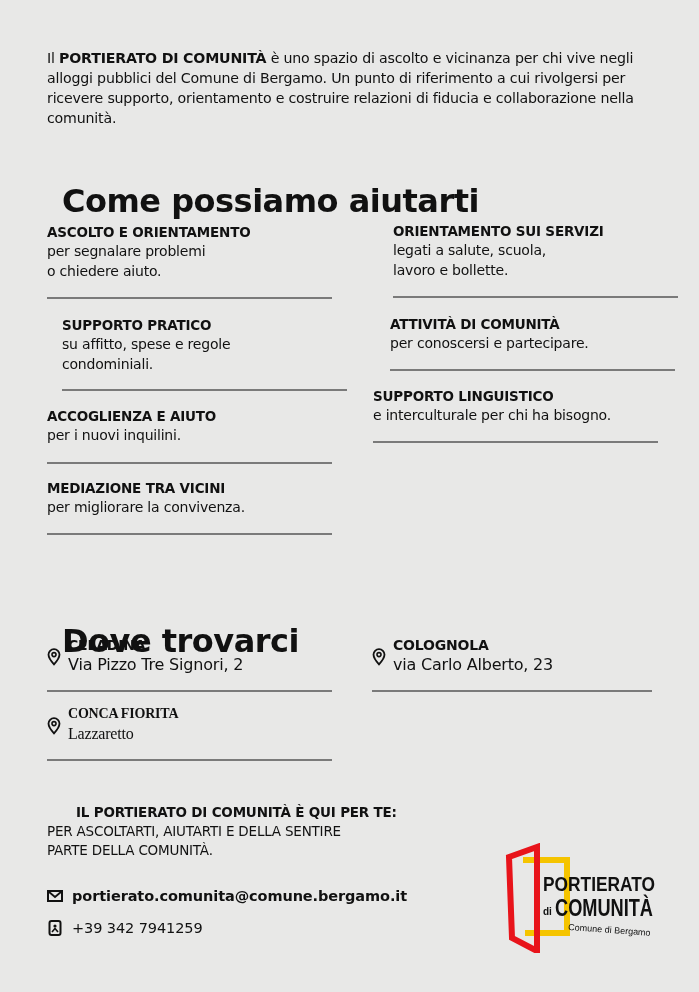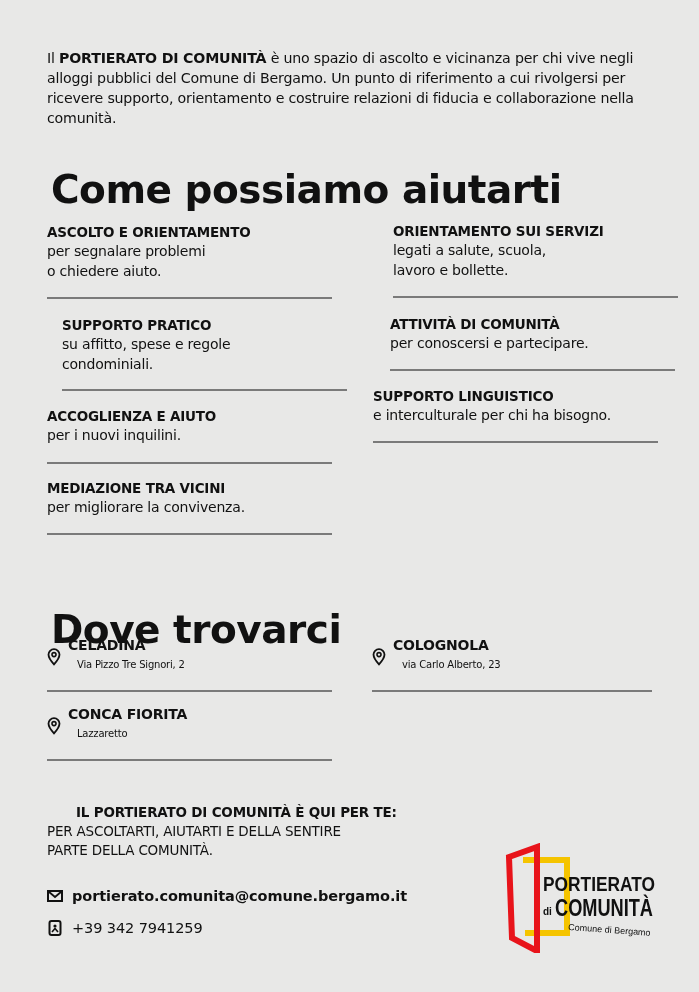--- a/index.html
+++ b/index.html
@@ -8,39 +8,39 @@
     background: #e8e8e7;
     font-family: "DejaVu Sans", sans-serif;
     color: #111;
   }
   .intro {
     position: absolute; left: 47px; top: 48px; width: 610px;
     font-size: 14.2px; line-height: 20px; letter-spacing: -0.2px;
   }
   .intro b { font-weight: bold; }
   h2 {
-    position: absolute; left: 47px; margin: 4px;
+    position: absolute; left: 47px; margin: 15px;
     font-family: "DejaVu Sans", sans-serif; font-weight: bold;
-    font-size: 39px; letter-spacing: -0.5px; line-height: 36px;
+    font-size: 32px; letter-spacing: -0.5px; line-height: 36px;
   }
   .h-help { top: 168px; }
   .h-where { top: 608px; }
   .svc {
     position: absolute; width: 285px;
     border-bottom: 2px solid #7a7a7a;
   }
   .svc .t { font-weight: bold; font-size: 13.5px; line-height: 18px; letter-spacing: -0.2px; }
   .svc .d { font-size: 14px; line-height: 20px; letter-spacing: -0.2px; }
   .loc {
     position: absolute; width: 285px; height: 54px;
     border-bottom: 2px solid #7a7a7a;
   }
   .loc .pin { position: absolute; left: 0; top: 12px; width: 14px; height: 18px; }
   .loc .name { position: absolute; left: 21px; top: 0; font-weight: bold; font-size: 14px; line-height: 18px; letter-spacing: -0.2px; }
-  .loc .addr { position: absolute; left: 30px; top: 19px; font-size: 10px; line-height: 20px; letter-spacing: -0.2px; }
+  .loc .addr { position: absolute; left: 21px; top: 19px; font-size: 16px; line-height: 20px; letter-spacing: -0.2px; }
   .closing {
     position: absolute; left: 47px; top: 803px; width: 400px;
     font-size: 13.5px; line-height: 19px; letter-spacing: -0.2px;
   }
   .closing .l1 { font-weight: bold; margin-left: 29px; }
   .contact {
     position: absolute; left: 47px; font-size: 14.5px; line-height: 20px; letter-spacing: -0.1px;
     display: flex; align-items: center;
   }
   .contact .ic { width: 16px; height: 16px; margin-right: 9px; display: inline-block; }
@@ -99,21 +99,21 @@
   <div class="addr">Via Pizzo Tre Signori, 2</div>
 </div>
 <div class="loc" style="left:372px; top:636px; width:280px;">
   <svg class="pin" viewBox="0 0 14 18">
       <path d="M7 1.2C3.9 1.2 1.5 3.6 1.5 6.6c0 3.8 5.5 9.8 5.5 9.8s5.5-6 5.5-9.8C12.5 3.6 10.1 1.2 7 1.2z" fill="none" stroke="#111" stroke-width="1.8"></path>
       <circle cx="7" cy="6.6" r="2" fill="none" stroke="#111" stroke-width="1.6"></circle>
     </svg>
   <div class="name">COLOGNOLA</div>
   <div class="addr">via Carlo Alberto, 23</div>
 </div>
-<div class="loc" style="left:47px; top:705px; height:54px;">
+<div class="loc" style="left:47px; top:705px; height:54px;font-family:Liberation Serif, serif;">
   <svg class="pin" viewBox="0 0 14 18">
       <path d="M7 1.2C3.9 1.2 1.5 3.6 1.5 6.6c0 3.8 5.5 9.8 5.5 9.8s5.5-6 5.5-9.8C12.5 3.6 10.1 1.2 7 1.2z" fill="none" stroke="#111" stroke-width="1.8"></path>
       <circle cx="7" cy="6.6" r="2" fill="none" stroke="#111" stroke-width="1.6"></circle>
     </svg>
   <div class="name">CONCA FIORITA</div>
   <div class="addr">Lazzaretto</div>
 </div>
 
 <div class="closing">
   <div class="l1">IL PORTIERATO DI COMUNITÀ È QUI PER TE:</div>

